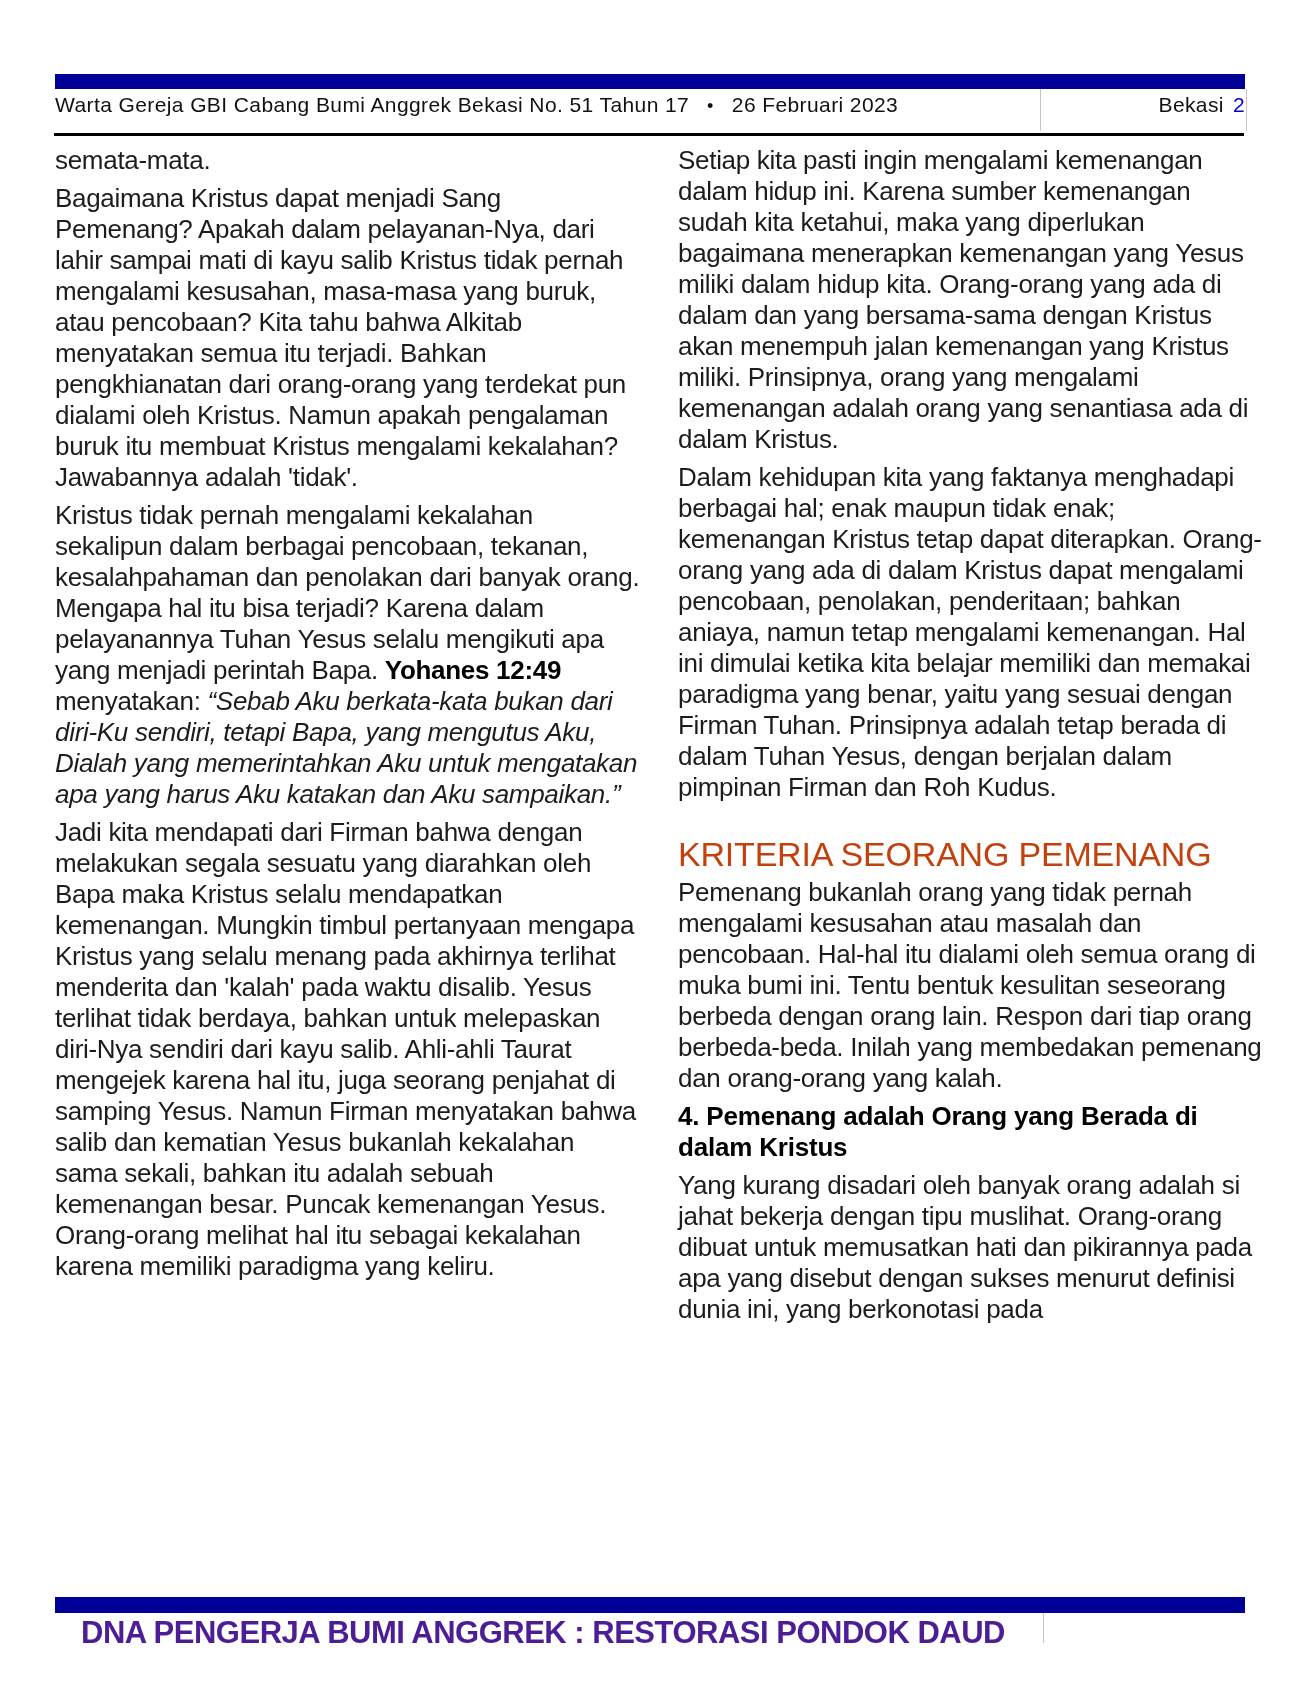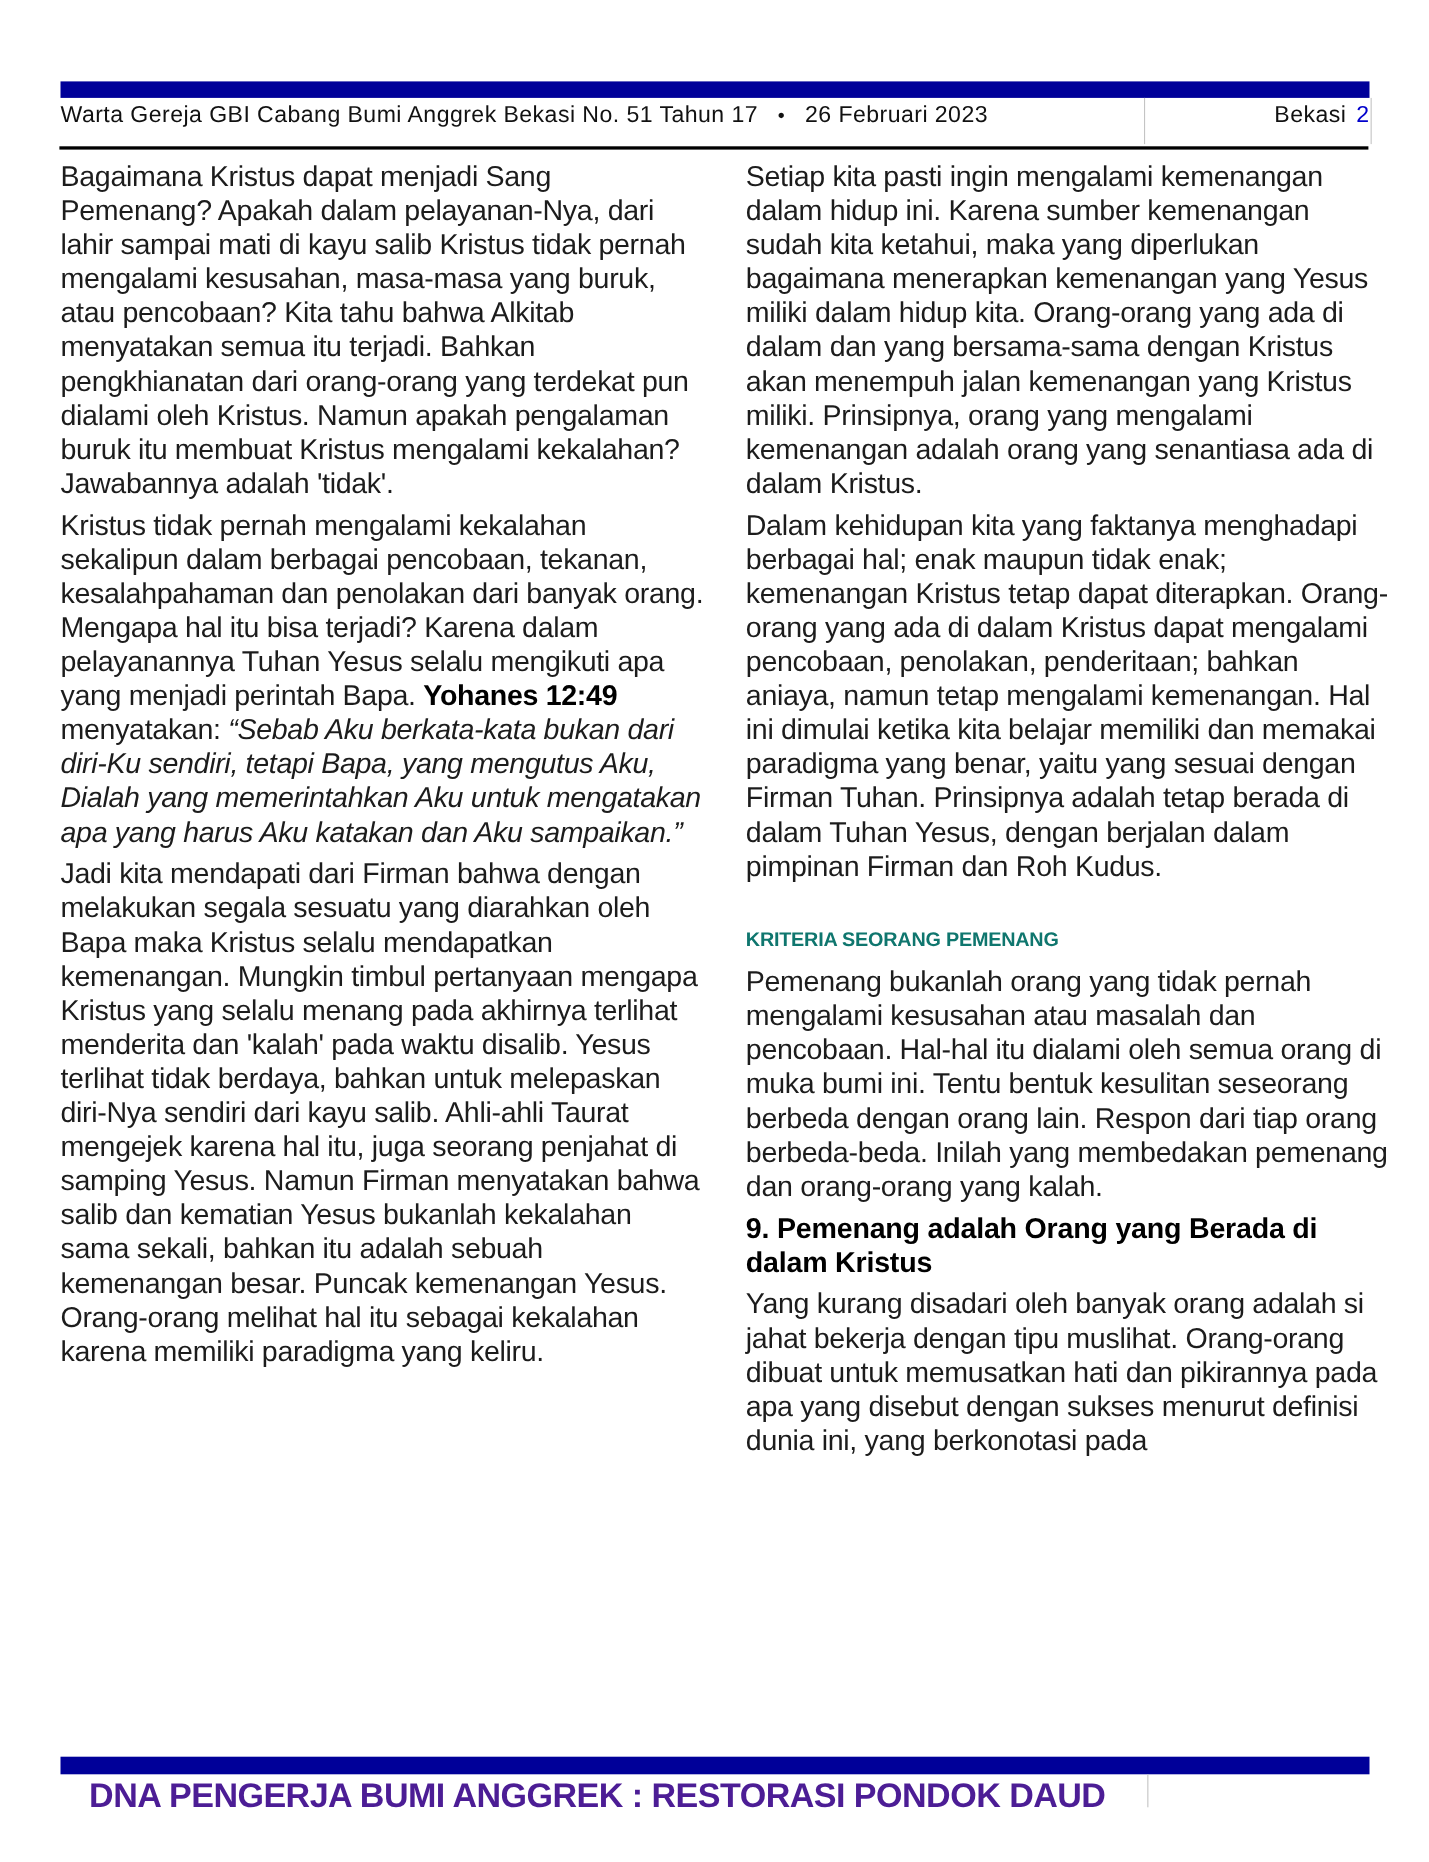--- a/index.html
+++ b/index.html
@@ -41,21 +41,21 @@
     font-size: 26px; line-height: 31px; letter-spacing: -0.3px;
     text-align: left;
   }
   .col-left  { left: 55px;  }
   .col-right { left: 678px; }
   .col p { margin: 0 0 7px 0; }
   .scripture-ref { font-weight: bold; color: #000; }
   .scripture-quote { font-style: italic; text-align: center; }
   .section-heading {
     margin: 36px 0 7px 0;
-    font-size: 18px; font-weight: bold; color: #0f766e;
+    font-size: 34px; font-weight: normal; color: #c2410c;
     line-height: 31px; letter-spacing: -0.2px;
   }
   .subsection-heading {
     margin: 0 0 7px 0;
     font-size: 26px; font-weight: bold; color: #000;
     line-height: 31px; letter-spacing: -0.2px;
   }
 
   
   .footer-bar {
@@ -84,31 +84,32 @@
       <span>Bekasi</span><span class="page-num">2</span>
     </span>
   </div>
 
   <div class="cell-line" style="left:1040px; top:89px; height:42px;"></div>
   <div class="cell-line" style="left:1246px; top:89px; height:42px;"></div>
 
   <div class="rule"></div>
 
   <div class="col col-left">
+    <p>semata-mata.</p>
     <p>Bagaimana Kristus dapat menjadi Sang Pemenang? Apakah dalam pelayanan-Nya, dari lahir sampai mati di kayu salib Kristus tidak pernah mengalami kesusahan, masa-masa yang buruk, atau pencobaan? Kita tahu bahwa Alkitab menyatakan semua itu terjadi. Bahkan pengkhianatan dari orang-orang yang terdekat pun dialami oleh Kristus. Namun apakah pengalaman buruk itu membuat Kristus mengalami kekalahan? Jawabannya adalah 'tidak'.</p>
     <p><span>Kristus tidak pernah mengalami kekalahan sekalipun dalam berbagai pencobaan, tekanan, kesalahpahaman dan penolakan dari banyak orang. Mengapa hal itu bisa terjadi? Karena dalam pelayanannya Tuhan Yesus selalu mengikuti apa yang menjadi perintah Bapa. </span><span class="scripture-ref">Yohanes 12:49</span><span> menyatakan:  </span><span class="scripture-quote">“Sebab Aku berkata-kata bukan dari diri-Ku sendiri, tetapi Bapa, yang mengutus Aku, Dialah yang memerintahkan Aku untuk mengatakan apa yang harus Aku katakan dan Aku sampaikan.”</span></p>
     <p>Jadi kita mendapati dari Firman bahwa dengan melakukan segala sesuatu yang diarahkan oleh Bapa maka Kristus selalu mendapatkan kemenangan. Mungkin timbul pertanyaan mengapa Kristus yang selalu menang pada akhirnya terlihat menderita dan 'kalah' pada waktu disalib. Yesus terlihat tidak berdaya, bahkan untuk melepaskan diri-Nya sendiri dari kayu salib. Ahli-ahli Taurat mengejek karena hal itu, juga seorang penjahat di samping Yesus. Namun Firman menyatakan bahwa salib dan kematian Yesus bukanlah kekalahan sama sekali, bahkan itu adalah sebuah kemenangan besar. Puncak kemenangan Yesus. Orang-orang melihat hal itu sebagai kekalahan karena memiliki paradigma yang keliru.</p>
   </div>
 
   <div class="col col-right">
     <p>Setiap kita pasti ingin mengalami kemenangan dalam hidup ini. Karena sumber kemenangan sudah kita ketahui, maka yang diperlukan bagaimana menerapkan kemenangan yang Yesus miliki dalam hidup kita. Orang-orang yang ada di dalam dan yang bersama-sama dengan Kristus akan menempuh jalan kemenangan yang Kristus miliki. Prinsipnya, orang yang mengalami kemenangan adalah orang yang senantiasa ada di dalam Kristus.</p>
     <p>Dalam kehidupan kita yang faktanya menghadapi berbagai hal; enak maupun tidak enak; kemenangan Kristus tetap dapat diterapkan. Orang-orang yang ada di dalam Kristus dapat mengalami pencobaan, penolakan, penderitaan; bahkan aniaya, namun tetap mengalami kemenangan. Hal ini dimulai ketika kita belajar memiliki dan memakai paradigma yang benar, yaitu yang sesuai dengan Firman Tuhan. Prinsipnya adalah tetap berada di dalam Tuhan Yesus, dengan berjalan dalam pimpinan Firman dan Roh Kudus.</p>
     <div class="section-heading">KRITERIA SEORANG PEMENANG</div>
     <p>Pemenang bukanlah orang yang tidak pernah mengalami kesusahan atau masalah dan pencobaan. Hal-hal itu dialami oleh semua orang di muka bumi ini. Tentu bentuk kesulitan seseorang berbeda dengan orang lain. Respon dari tiap orang berbeda-beda. Inilah yang membedakan pemenang dan orang-orang yang kalah.</p>
-    <div class="subsection-heading">9. Pemenang adalah Orang yang Berada di dalam Kristus</div>
+    <div class="subsection-heading">4. Pemenang adalah Orang yang Berada di dalam Kristus</div>
     <p>Yang kurang disadari oleh banyak orang adalah si jahat bekerja dengan tipu muslihat. Orang-orang dibuat untuk memusatkan hati dan pikirannya pada apa yang disebut dengan sukses menurut definisi dunia ini, yang berkonotasi pada</p>
   </div>
 
   <div class="footer-bar"></div>
   <div class="cell-line" style="left:1043px; top:1613px; height:30px;"></div>
   <div class="footer-text">DNA PENGERJA BUMI ANGGREK : RESTORASI PONDOK DAUD</div>
 
 </div>
 
 </body></html>

